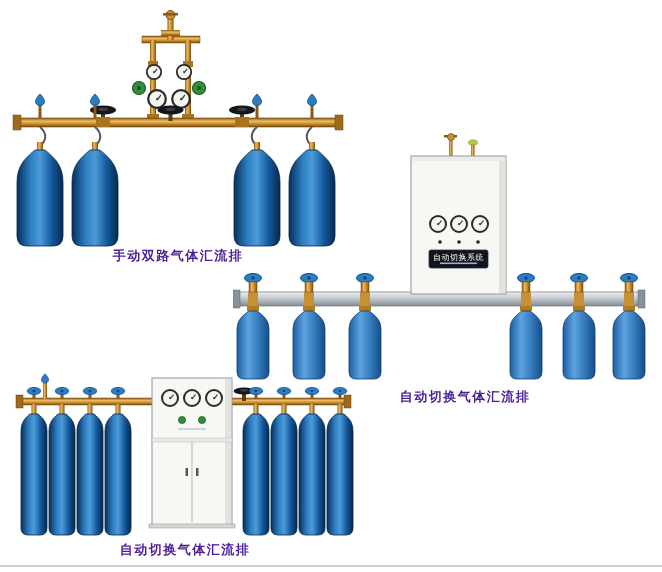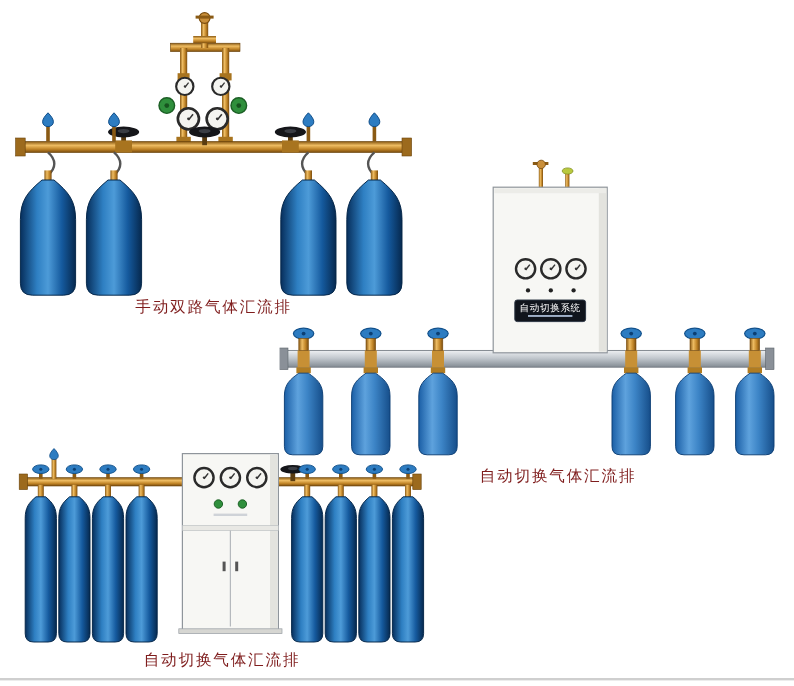--- a/index.html
+++ b/index.html
@@ -9,22 +9,22 @@
     width: 662px;
     height: 572px;
     background: #ffffff;
     overflow: hidden;
   }
   .product { position: absolute; }
   .figure-svg { display: block; }
   .caption {
     position: absolute;
     font-size: 13px;
-    font-weight: 400;
-    color: #7f1d1d;
+    font-weight: 700;
+    color: #4c1d95;
     letter-spacing: 1.5px;
     text-align: center;
     white-space: nowrap;
   }
   #bottom-line {
     position: absolute;
     left: 0; top: 565px;
     width: 662px; height: 2px;
     background: #cfcfcf;
   }

